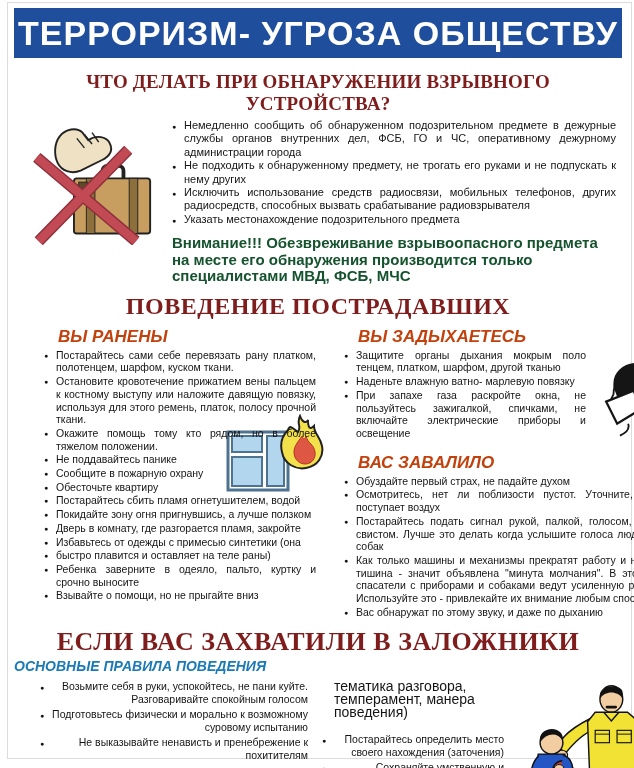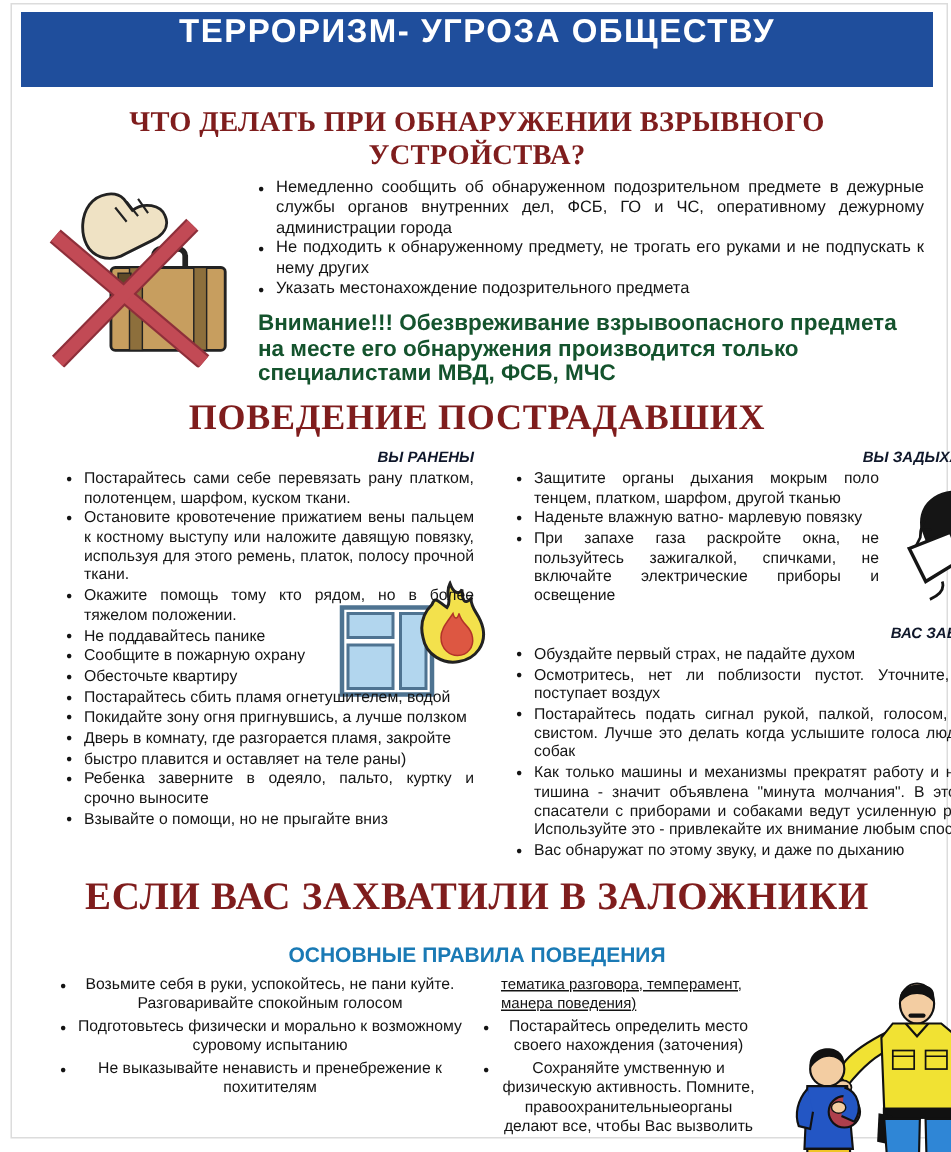--- a/index.html
+++ b/index.html
@@ -5,55 +5,55 @@
   html,body{margin:0;padding:0;}
   body{
     width:634px;height:768px;overflow:hidden;background:#ffffff;
     font-family:"Liberation Sans", sans-serif;color:#141414;
   }
   .poster{position:relative;width:634px;height:768px;background:#fff;box-sizing:border-box;}
   .frame{position:absolute;left:7px;top:2px;right:2px;bottom:9px;border:1px solid #dcdcdc;pointer-events:none;}
   .inner{position:relative;z-index:1;padding:8px 12px 0 14px;box-sizing:border-box;height:100%;}
 
   .titlebar{
-    background:#1f4e9c;color:#fff;height:50px;display:flex;justify-content:center;
-    font-weight:bold;font-size:22px;letter-spacing:1px;
+    background:#1f4e9c;color:#fff;height:50px;display:flex;align-items:center;justify-content:center;
+    font-weight:bold;font-size:34px;letter-spacing:1px;
   }
   .h-red{
     font-family:"Liberation Serif", serif;font-weight:bold;color:#7f1d1d;text-align:center;
   }
   .h1{font-size:19px;margin-top:13px;letter-spacing:.2px;}
   .h2{font-size:24px;margin-top:8px;letter-spacing:.5px;}
   .h3{font-size:26px;margin-top:8px;letter-spacing:.5px;}
-  .h3sub{font-weight:bold;color:#1a7ab5;text-align:center;font-size:14px;margin-top:15px;}
+  .h3sub{font-style:italic;font-weight:bold;color:#1a7ab5;text-align:left;font-size:14px;margin-top:1px;}
 
   .sec1{display:flex;margin-top:4px;}
   .sec1-icon{width:158px;display:flex;justify-content:center;align-items:flex-start;padding-top:6px;flex:none;}
   .sec1-body{flex:1;padding-right:6px;}
   .blist{list-style:none;margin:0;padding:0;}
   .blist li{position:relative;padding-left:12px;text-align:justify;}
   .blist li::before{content:"●";position:absolute;left:0;top:1px;font-size:7px;}
   .sec1-body .blist li{font-weight:normal;font-size:11px;line-height:13.4px;}
   .warning{margin-top:9px;font-weight:bold;color:#14532d;font-size:15px;line-height:16.5px;}
 
   .cols{display:flex;position:relative;padding:2px 10px 0 30px;margin-top:2px;}
   .colL{width:272px;flex:none;}
   .colR{flex:1;padding-left:28px;box-sizing:border-box;}
-  .gtitle{font-style:italic;font-weight:bold;color:#0f172a;font-size:10px;margin:3px 0 2px 14px;text-align:right;}
+  .gtitle{font-style:italic;font-weight:bold;color:#c2410c;font-size:17px;margin:3px 0 2px 14px;}
   .cols .blist li{font-size:10.5px;line-height:12.7px;margin-bottom:1px;}
   .breath-row{display:flex;}
   .breath-text{width:242px;flex:none;}
   .mask-box{flex:1;display:flex;justify-content:center;align-items:flex-start;padding-top:6px;}
   .fire-box{position:absolute;left:208px;top:92px;width:104px;height:84px;}
 
   .bottom{display:flex;padding:6px 8px 0 26px;height:212px;box-sizing:border-box;}
   .bcol1{width:268px;flex:none;}
   .bcol2{width:196px;flex:none;padding-left:14px;box-sizing:border-box;}
-  .bottom .blist li{font-size:10.5px;line-height:13px;margin-bottom:2px;text-align:center;}
-  .continuation{font-size:10px;line-height:13px;padding-left:12px;margin:0 0 2px 0;text-decoration:underline;}
+  .bottom .blist li{font-size:10.5px;line-height:13px;margin-bottom:2px;text-align:right;}
+  .continuation{font-size:14px;line-height:13px;padding-left:12px;margin:0 0 14px 0;}
   .bimg{flex:1;position:relative;display:flex;justify-content:center;align-items:flex-start;}
 </style>
 </head>
 <body>
 
 <div class="poster">
   <div class="frame"></div>
   <div class="inner">
 
     <div class="titlebar">
@@ -76,20 +76,21 @@
           <line x1="112" y1="26" x2="18" y2="122" stroke="#8e2f3a" stroke-width="12"></line>
           <line x1="16" y1="34" x2="120" y2="122" stroke="#c24a55" stroke-width="9"></line>
           <line x1="112" y1="26" x2="18" y2="122" stroke="#c24a55" stroke-width="9"></line>
         </svg>
       </div>
       <div class="sec1-body">
         <ul class="blist">
 
         <li>Немедленно сообщить об обнаруженном подозрительном предмете в дежурные службы органов внутренних дел, ФСБ, ГО и ЧС, оперативному дежурному администрации города</li>
             <li>Не подходить к обнаруженному предмету, не трогать его руками и не подпускать к нему других</li>
+            <li>Исключить использование средств радиосвязи, мобильных телефонов, других радиосредств, способных вызвать срабатывание радиовзрывателя</li>
             <li>Указать местонахождение подозрительного предмета</li>
           </ul>
         <div class="warning">Внимание!!! Обезвреживание взрывоопасного предмета на месте его обнаружения производится только специалистами МВД, ФСБ, МЧС</div>
       </div>
     </div>
 
     <div class="h-red h2">ПОВЕДЕНИЕ ПОСТРАДАВШИХ</div>
 
     <div class="cols">
       <div class="fire-box">
@@ -112,20 +113,21 @@
             <li>Окажите помощь тому кто рядом, но в более тяжелом положении.</li>
           </ul>
         <ul class="blist">
 
         <li>Не поддавайтесь панике</li>
             <li>Сообщите в пожарную охрану</li>
             <li>Обесточьте квартиру</li>
             <li>Постарайтесь сбить пламя огнетушителем, водой</li>
             <li>Покидайте зону огня пригнувшись, а лучше ползком</li>
             <li>Дверь в комнату, где разгорается пламя, закройте</li>
+            <li>Избавьтесь от одежды с примесью синтетики (она</li>
             <li>быстро плавится и оставляет на теле раны)</li>
             <li>Ребенка заверните в одеяло, пальто, куртку и срочно выносите</li>
             <li>Взывайте о помощи, но не прыгайте вниз</li>
           </ul>
       </div>
 
       <div class="colR">
         <div class="gtitle">ВЫ ЗАДЫХАЕТЕСЬ</div>
         <div class="breath-row">
           <div class="breath-text">

